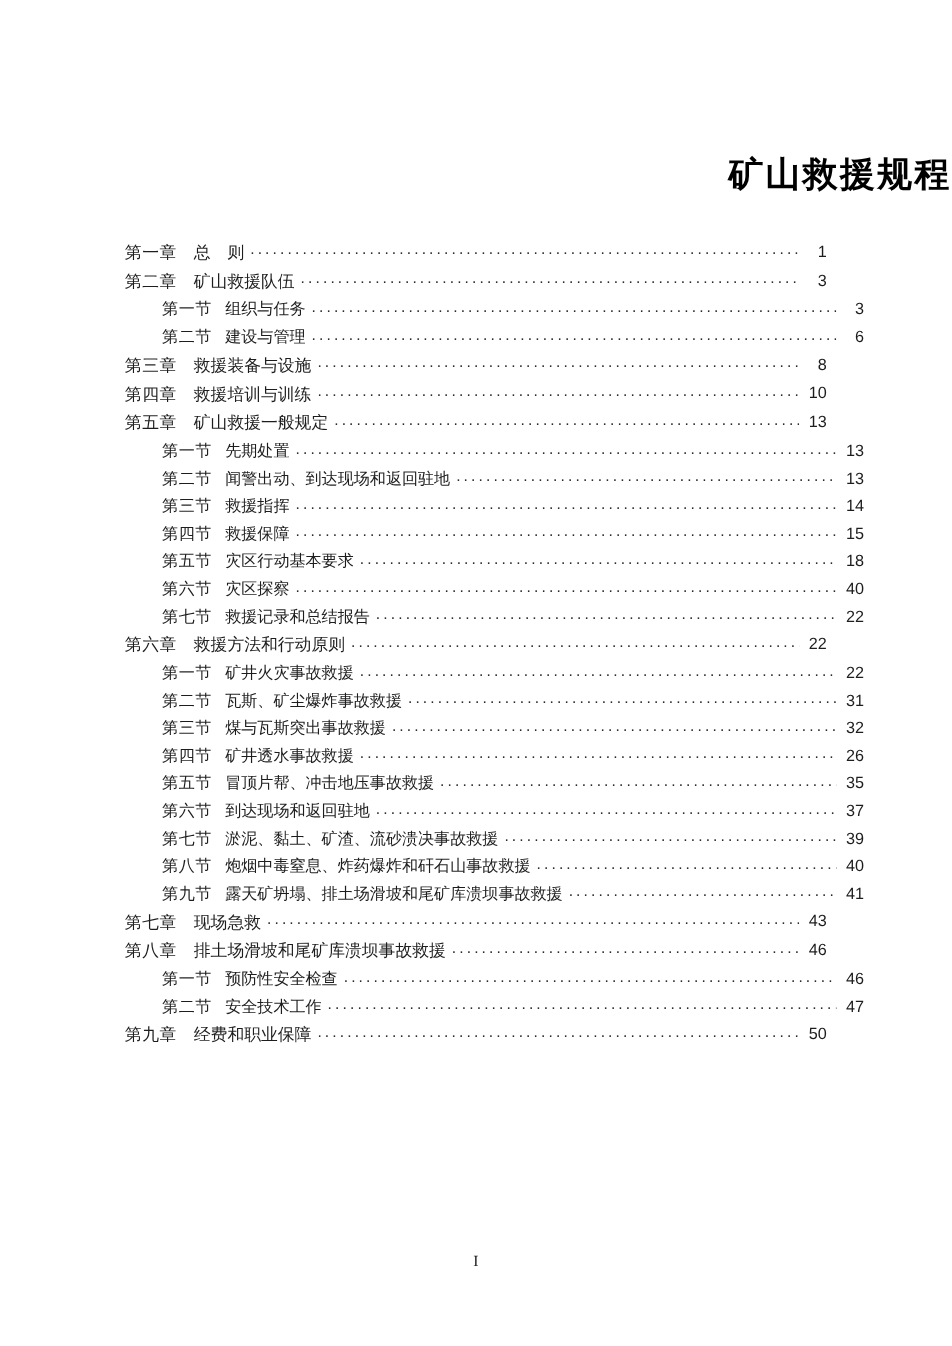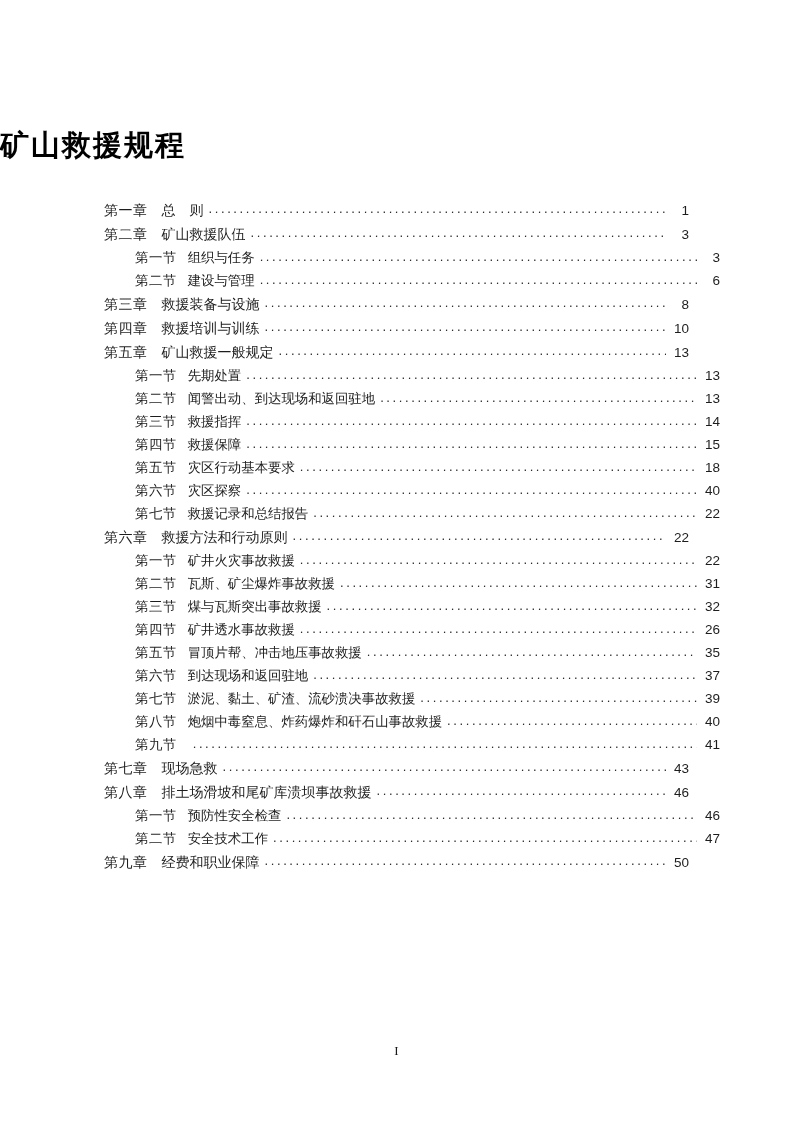--- a/index.html
+++ b/index.html
@@ -15,41 +15,41 @@
     position: relative;
     overflow: hidden;
   }
   .page {
     position: relative;
     width: 793px;
     height: 1122px;
     box-sizing: border-box;
   }
   .doc-title {
-    text-align: left;
+    text-align: right;
     font-family: "Liberation Serif", serif;
     font-weight: bold;
     font-size: 29px;
     letter-spacing: 2px;
     margin: 0;
     padding-top: 126px;
     color: #000;
   }
   .toc {
     margin: 0;
     padding: 0;
     list-style: none;
     position: absolute;
     left: 104px;
     right: 104px;
     top: 203px;
   }
   .toc-entry {
     display: flex;
-    align-items: flex-end;
+    align-items: flex-start;
     width: 100%;
     font-size: 13.5px;
     line-height: 1.0;
     color: #1d1d1d;
     white-space: nowrap;
   }
   .toc-entry.level-1 {
     margin-bottom: 10px;
     font-size: 14px;
   }
@@ -264,20 +264,21 @@
       <li class="toc-entry level-2">
         <span class="toc-label toc-num">第八节</span>
         <span class="toc-gap"></span>
         <span class="toc-label">炮烟中毒窒息、炸药爆炸和矸石山事故救援</span>
         <span class="toc-dots">.........................................................................................</span>
         <span class="toc-page">40</span>
       </li>
       <li class="toc-entry level-2">
         <span class="toc-label toc-num">第九节</span>
         <span class="toc-gap"></span>
+        <span class="toc-label">露天矿坍塌、排土场滑坡和尾矿库溃坝事故救援</span>
         <span class="toc-dots">.........................................................................................</span>
         <span class="toc-page">41</span>
       </li>
       <li class="toc-entry level-1">
         <span class="toc-label toc-num">第七章</span>
         <span class="toc-gap"></span>
         <span class="toc-label">现场急救</span>
         <span class="toc-dots">.........................................................................................</span>
         <span class="toc-page">43</span>
       </li>

